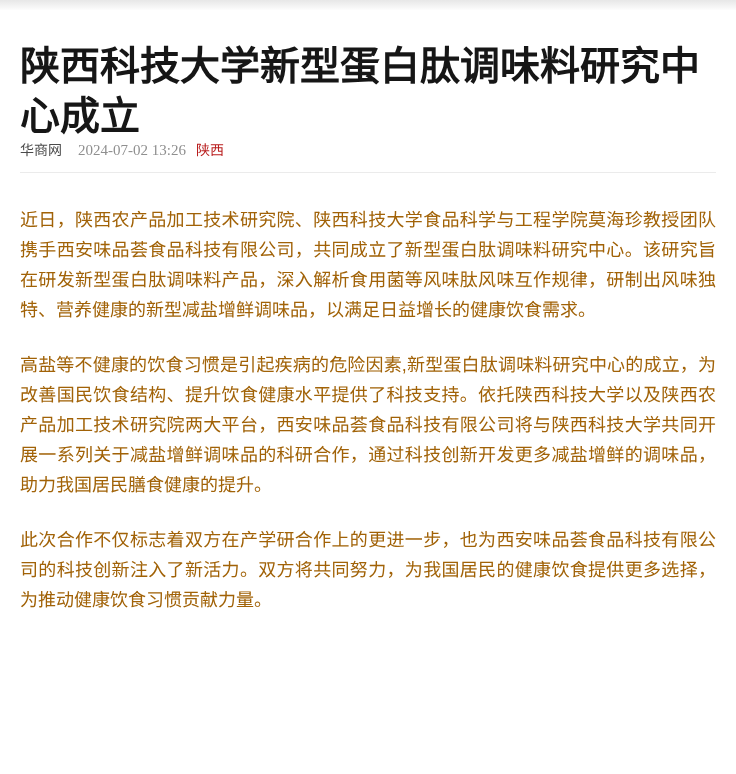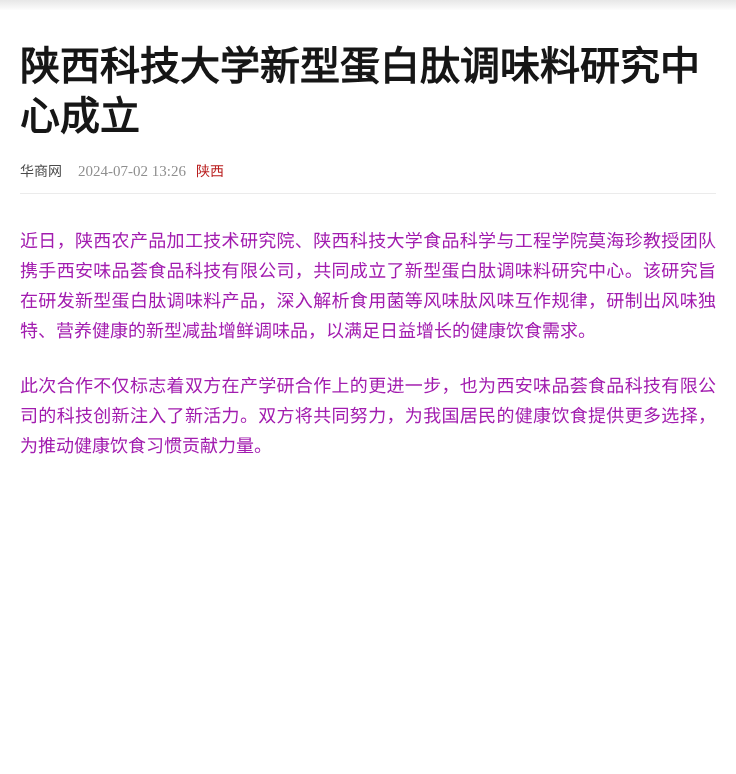--- a/index.html
+++ b/index.html
@@ -21,21 +21,20 @@
   }
   .article-title {
     margin: 31px 0 0 0;
     font-size: 40px;
     line-height: 50px;
     font-weight: 700;
     color: #161616;
     letter-spacing: 0px;
   }
   .meta-row {
-    margin-top: 21px;
     font-size: 14px;
     line-height: 18px;
     color: #999999;
     display: flex;
     align-items: baseline;
   }
   .meta-source {
     color: #4a4a4a;
     margin-right: 16px;
   }
@@ -50,21 +49,21 @@
     color: #b91c1c;
   }
   .divider {
     border: none;
     border-top: 1px solid #ebebeb;
     margin: 13px 0 0 0;
   }
   .body-para {
     font-size: 18px;
     line-height: 30px;
-    color: #a21caf;
+    color: #a16207;
     text-align: justify;
     margin: 25px 0;
   }
   .body-para:first-of-type {
     margin-top: 32px;
   }
 </style>
 </head>
 <body>
 
@@ -77,17 +76,18 @@
   <div class="meta-row">
     <span class="meta-source">华商网</span>
     <span class="meta-datetime">2024-07-02 13:26</span>
     <span class="meta-location">陕西</span>
   </div>
 
   <hr class="divider">
 
   <p class="body-para">近日，陕西农产品加工技术研究院、陕西科技大学食品科学与工程学院莫海珍教授团队携手西安味品荟食品科技有限公司，共同成立了新型蛋白肽调味料研究中心。该研究旨在研发新型蛋白肽调味料产品，深入解析食用菌等风味肽风味互作规律，研制出风味独特、营养健康的新型减盐增鲜调味品，以满足日益增长的健康饮食需求。</p>
 
+  <p class="body-para">高盐等不健康的饮食习惯是引起疾病的危险因素,新型蛋白肽调味料研究中心的成立，为改善国民饮食结构、提升饮食健康水平提供了科技支持。依托陕西科技大学以及陕西农产品加工技术研究院两大平台，西安味品荟食品科技有限公司将与陕西科技大学共同开展一系列关于减盐增鲜调味品的科研合作，通过科技创新开发更多减盐增鲜的调味品，助力我国居民膳食健康的提升。</p>
 
 
   <p class="body-para">此次合作不仅标志着双方在产学研合作上的更进一步，也为西安味品荟食品科技有限公司的科技创新注入了新活力。双方将共同努力，为我国居民的健康饮食提供更多选择，为推动健康饮食习惯贡献力量。</p>
 
 </div>
 
 </body></html>

